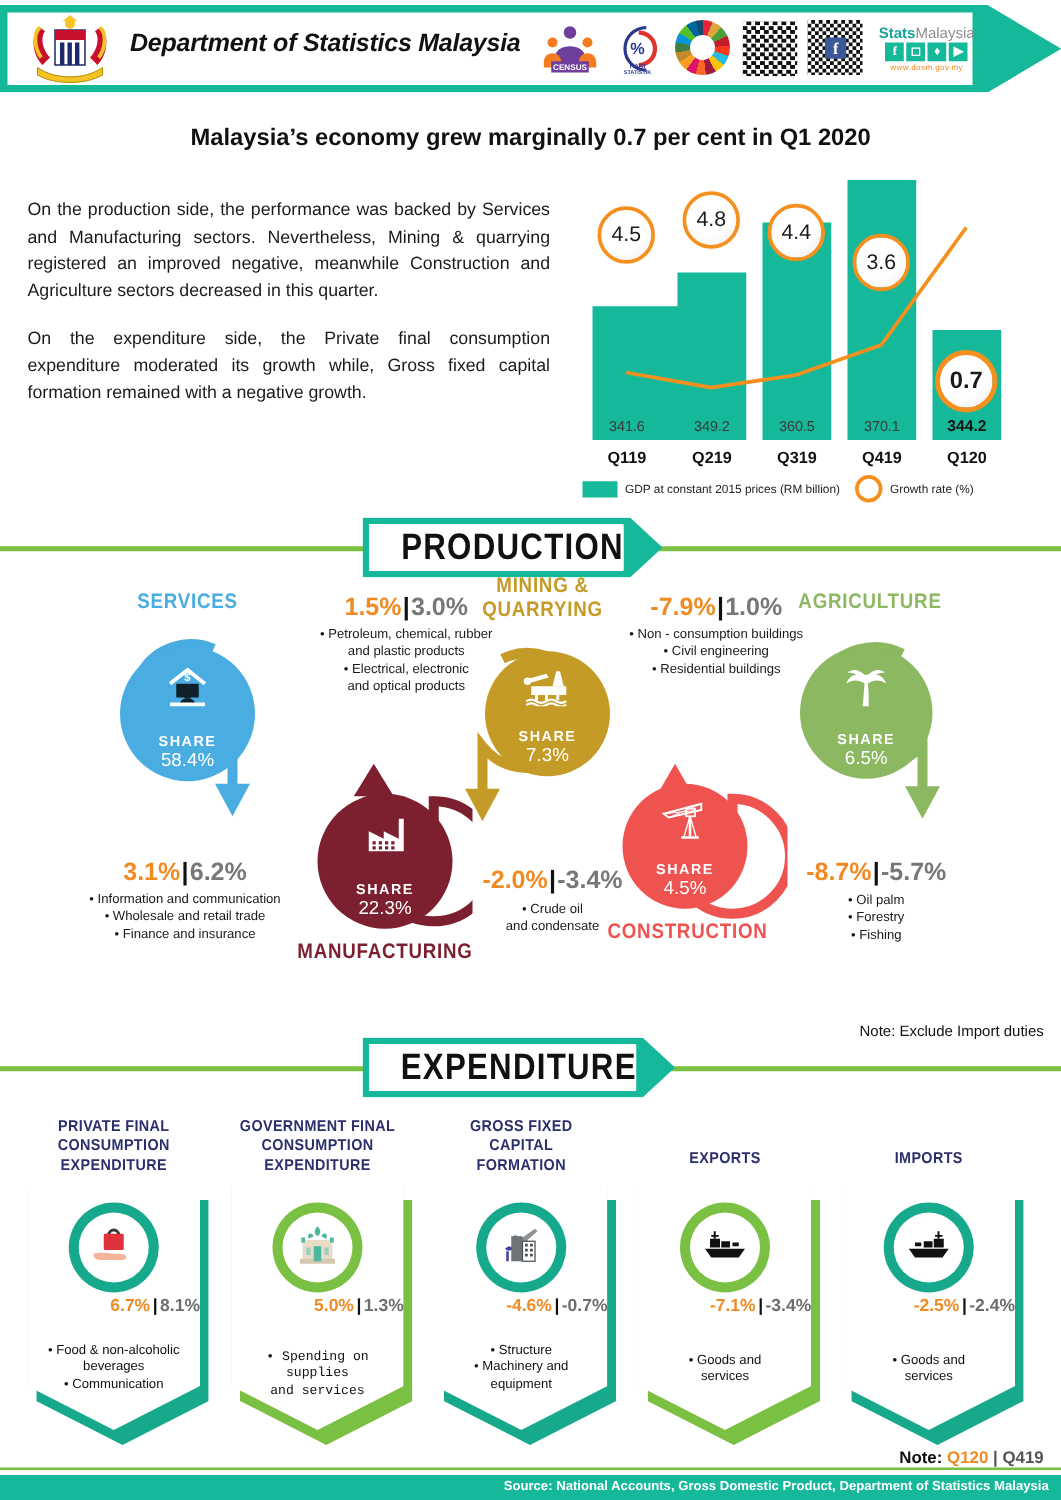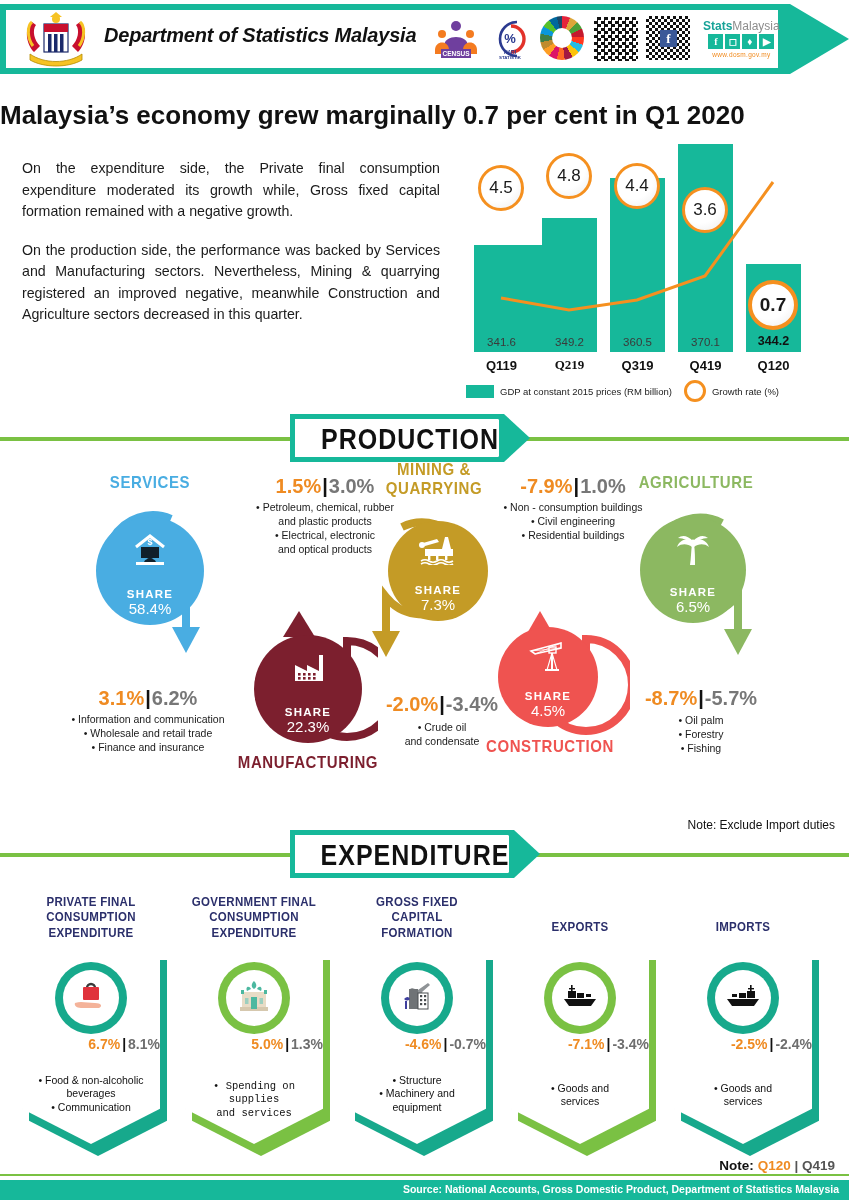--- a/index.html
+++ b/index.html
@@ -37,22 +37,22 @@
   .stats-logo{display:flex;flex-direction:column;align-items:center;margin-left:4px;}
   .stats-word{font-size:12px;font-weight:bold;color:#17a398;line-height:1;}
   .stats-word i{font-style:normal;color:#8d8d8d;font-weight:normal;}
   .social-row{display:flex;gap:2px;margin-top:2px;}
   .soc{width:15px;height:15px;background:#16b89a;color:#fff;font-size:10px;line-height:15px;text-align:center;
        font-family:"Liberation Serif",serif;font-weight:bold;}
   .dosm-url{font-size:6.5px;color:#f08a1d;margin-top:2px;letter-spacing:.3px;}
   .census{width:48px;height:46px;position:relative;}
 
   
-  .headline{position:absolute;left:0;top:100px;width:849px;text-align:left;
-     font-size:26px;font-weight:bold;color:#111;}
+  .headline{position:absolute;left:0;top:100px;width:849px;text-align:center;
+     font-size:19px;font-weight:bold;color:#111;}
 
   
   .intro{position:absolute;left:22px;top:158px;width:418px;font-size:14.2px;color:#1b1b1b;
      line-height:1.52;text-align:justify;}
   .intro p{margin:0 0 17px 0;}
 
   
   .chart{position:absolute;left:466px;top:130px;width:368px;height:270px;}
   .bars{position:absolute;left:0;bottom:48px;width:368px;height:222px;}
   .bar{position:absolute;bottom:0;width:55px;background:#16b89a;}
@@ -199,22 +199,22 @@
           <div class="soc">▶</div>
         </div>
         <div class="dosm-url">www.dosm.gov.my</div>
       </div>
     </div>
   </div>
 
   <div class="headline">Malaysia’s economy grew marginally 0.7 per cent in Q1 2020</div>
 
   <div class="intro">
+    <p>On the production side, the performance was backed by Services and Manufacturing sectors. Nevertheless, Mining &amp; quarrying registered an improved negative, meanwhile Construction and Agriculture sectors decreased in this quarter.</p>
     <p>On the expenditure side, the Private final consumption expenditure moderated its growth while, Gross fixed capital formation remained with a negative growth.</p>
-    <p>On the production side, the performance was backed by Services and Manufacturing sectors. Nevertheless, Mining &amp; quarrying registered an improved negative, meanwhile Construction and Agriculture sectors decreased in this quarter.</p>
   </div>
 
   <div class="chart">
     <div class="bars">
 
       <div class="bar" style="left:8px;height:107px;padding-left:48px;">
         <div class="barval">341.6</div>
       </div>
       <div class="bar" style="left:76px;height:134px;">
         <div class="barval">349.2</div>
@@ -244,21 +244,21 @@
         </div>
       <div class="dot" style="left:216px;top:57px;width:46px;height:46px;">
         <span>3.6</span>
         </div>
       <div class="dot big" style="left:282px;top:150px;width:50px;height:50px;">
         <span>0.7</span>
         </div>
     </div>
 
     <div class="barlab" style="left:8px;">Q119</div>
-    <div class="barlab" style="left:76px;font-family:Liberation Serif, serif;">Q219</div>
+    <div class="barlab" style="left:76px;">Q219</div>
     <div class="barlab" style="left:144px;">Q319</div>
     <div class="barlab" style="left:212px;">Q419</div>
     <div class="barlab" style="left:280px;">Q120</div>
 
     <div class="legend">
       <div class="lg-sw"></div>
       <span>GDP at constant 2015 prices (RM billion)</span>
       <div class="lg-dot"></div>
       <span>Growth rate (%)</span>
     </div>

